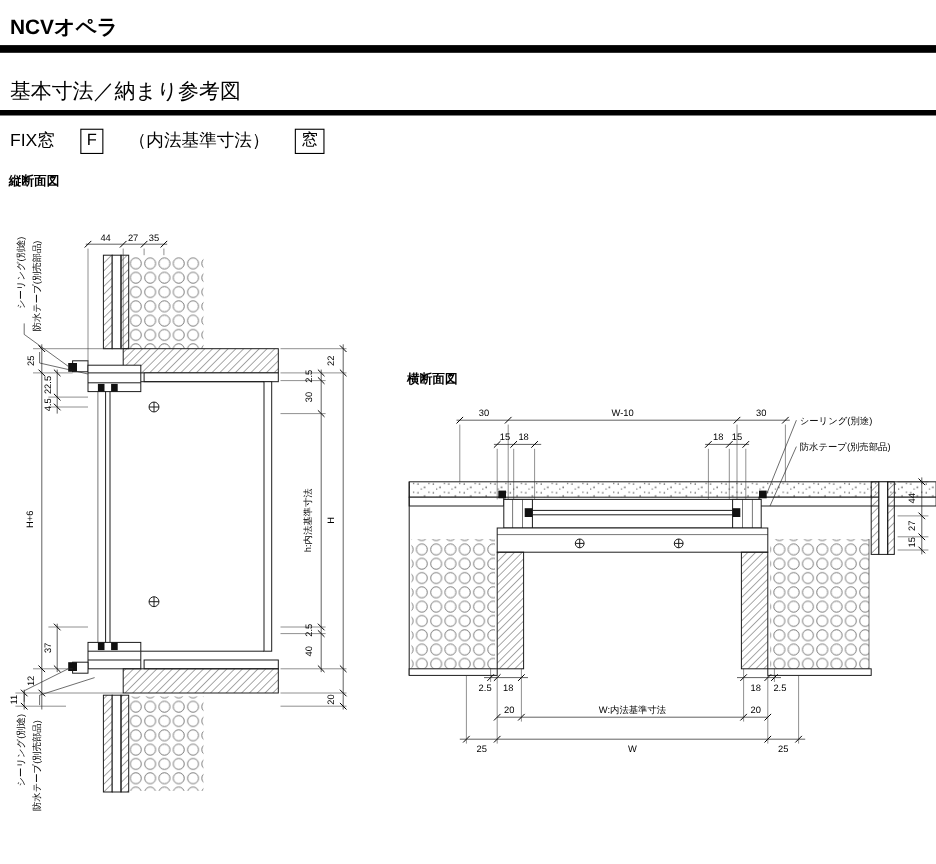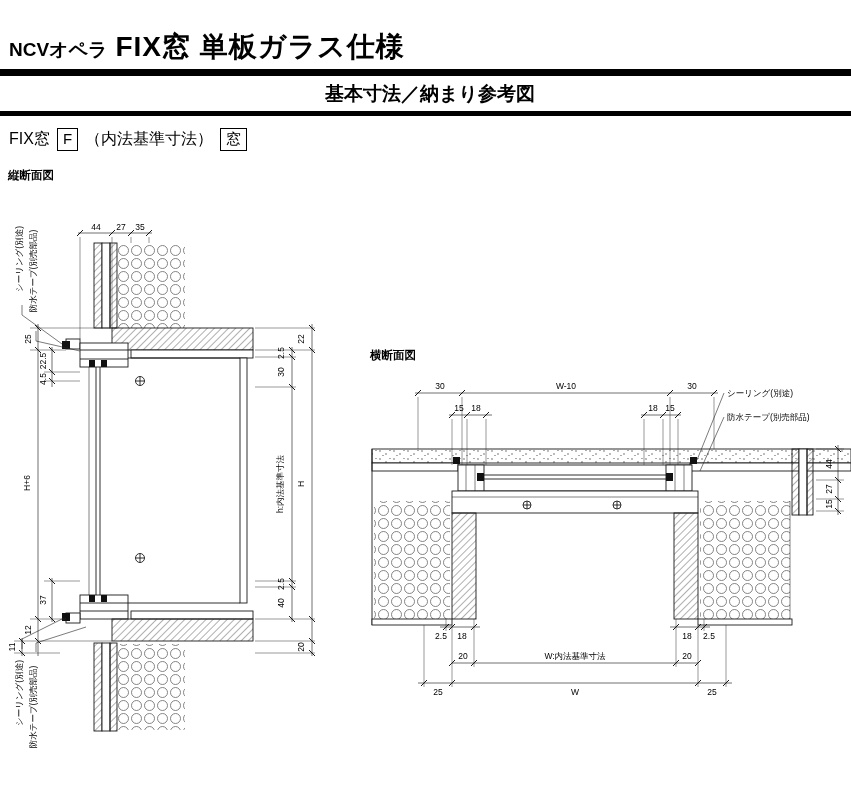--- a/index.html
+++ b/index.html
@@ -1,24 +1,24 @@
 <!DOCTYPE html>
 <html><head>
 <meta charset="utf-8">
 <style>
   html,body{margin:0;padding:0;background:#fff;}
   body{width:851px;height:785px;font-family:"Liberation Sans",sans-serif;color:#000;overflow:hidden;}
   .header{padding:0 0 0 9px;}
-  .title-line{display:flex;align-items:baseline;gap:8px;margin-top:28px;}
+  .title-line{display:flex;align-items:baseline;gap:28px;margin-top:12px;}
   .brand{font-size:19px;font-weight:bold;}
   .main-title{font-size:28px;font-weight:bold;letter-spacing:1px;}
   .rule-thick{height:7px;background:#000;margin-top:3px;margin-left:-9px;padding-left:9px;}
-  .subtitle{font-size:19px;font-weight:bold;margin-top:5px;text-align:center;}
+  .subtitle{font-size:19px;font-weight:normal;margin-top:22px;}
   .rule-mid{height:5px;background:#000;margin-top:4px;margin-left:-9px;padding-left:9px;}
-  .spec-line{display:flex;align-items:center;gap:7px;font-size:16px;margin-top:12px;}
+  .spec-line{display:flex;align-items:center;gap:23px;font-size:16px;margin-top:12px;}
   .boxed{display:inline-block;border:1.4px solid #000;padding:1px 5px;font-size:15px;line-height:1.25;}
   svg.drawing{display:block;margin-top:2px;}
   .struct line{stroke:#1a1a1a;stroke-width:0.9;}
   .struct line.thin{stroke-width:0.55;}
   .plain{fill:#fff;stroke:#1a1a1a;stroke-width:0.9;}
   .hatched{fill:url(#hatch);stroke:#1a1a1a;stroke-width:0.9;}
   .insulr{fill:url(#insul);stroke:none;}
   .stippled{fill:url(#stipple);stroke:#1a1a1a;stroke-width:0.9;}
   .solid{fill:#111;stroke:none;}
   .dim{stroke:#222;stroke-width:0.65;fill:none;}
@@ -30,21 +30,20 @@
   .callout{font-size:8.5px;fill:#000;}
   .doc-number{text-align:right;padding-right:14px;font-size:13.5px;margin-top:2px;}
 </style>
 </head>
 <body>
 
 <div class="page">
   <div class="header">
     <div class="title-line">
       <span class="brand">NCVオペラ</span>
-      <span class="main-title">FIX窓 単板ガラス仕様</span>
     </div>
     <div class="rule-thick"></div>
     <div class="subtitle">基本寸法／納まり参考図</div>
     <div class="rule-mid"></div>
     <div class="spec-line">
       <span>FIX窓</span>
       <span class="boxed">F</span>
       <span>（内法基準寸法）</span>
       <span class="boxed">窓</span>
     </div>

